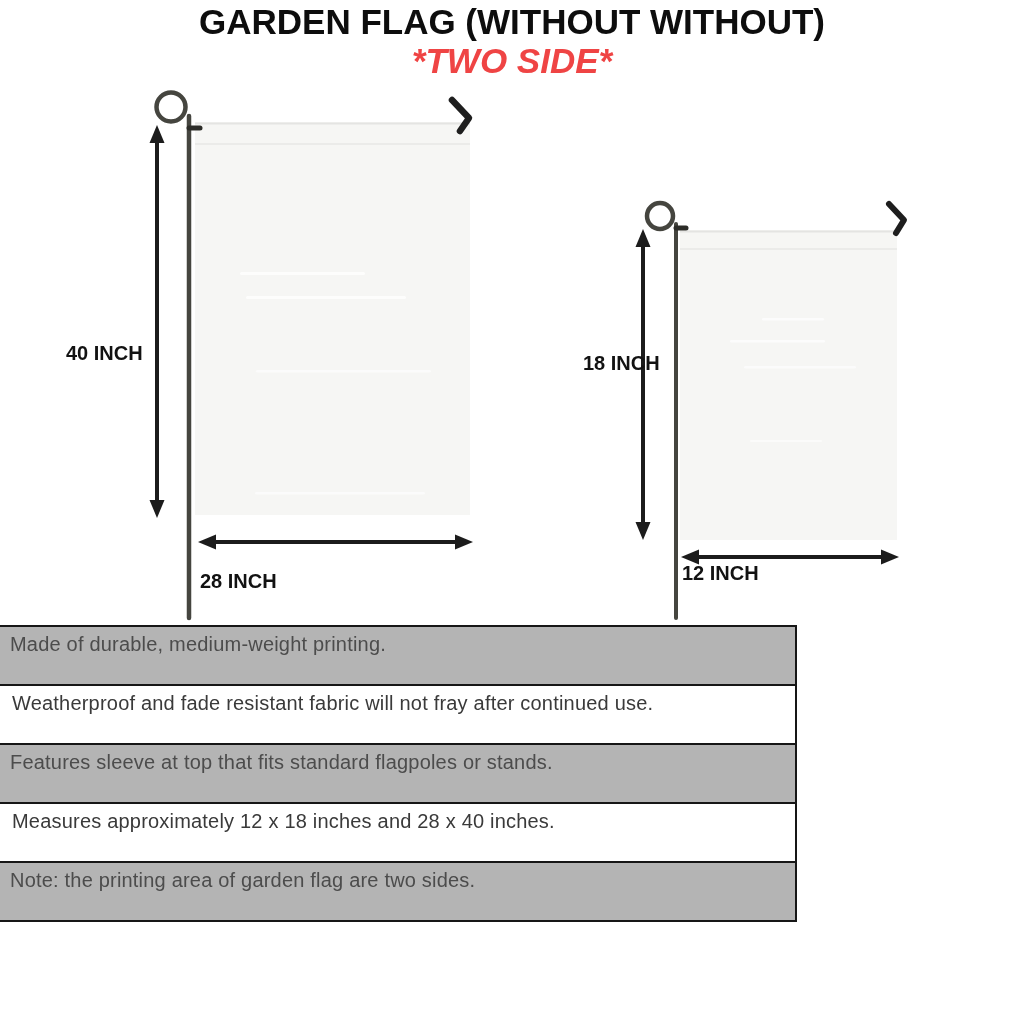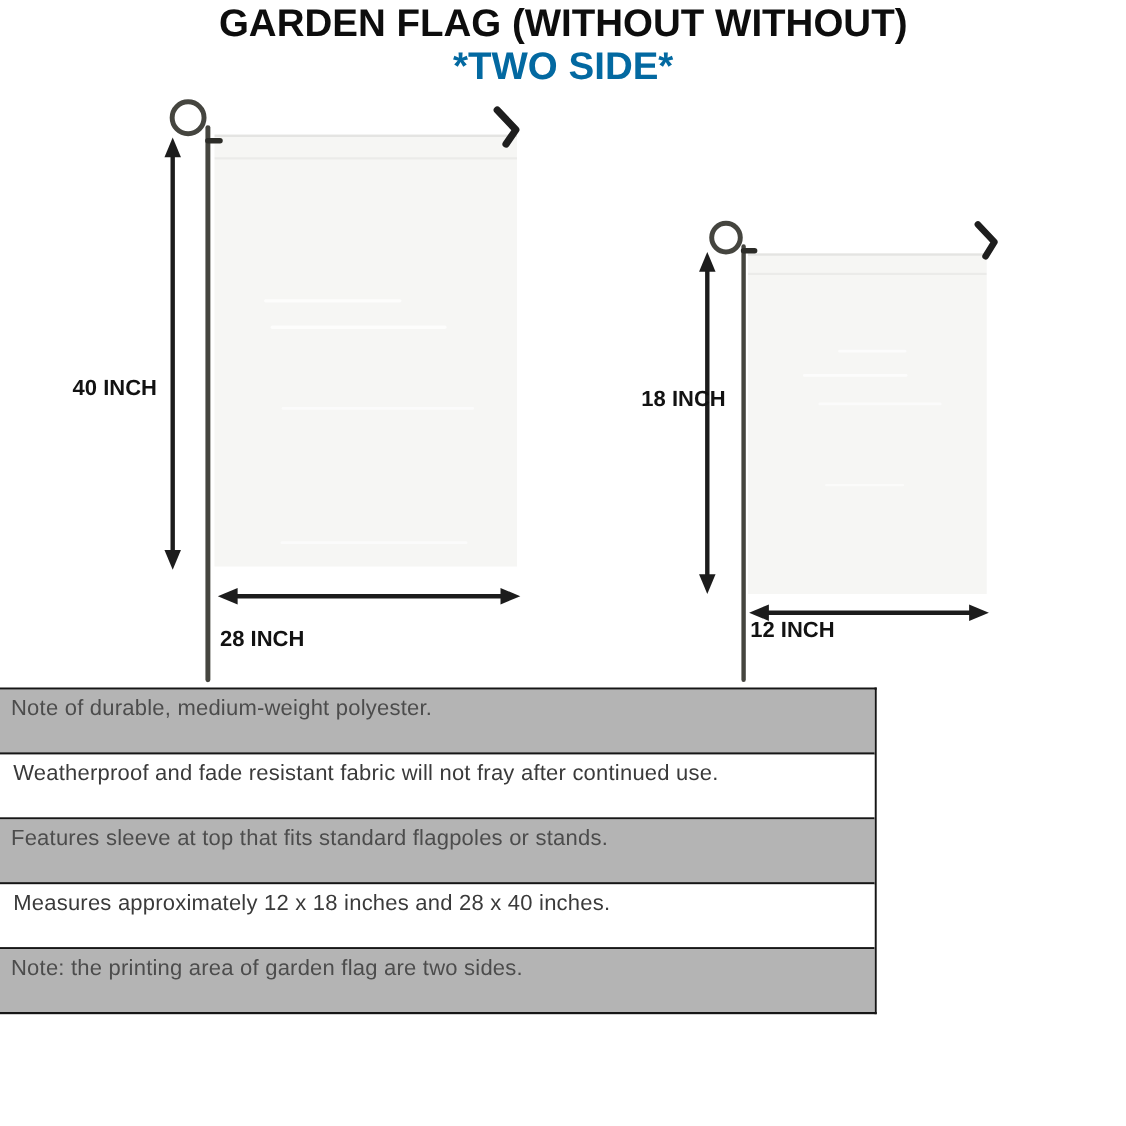--- a/index.html
+++ b/index.html
@@ -12,22 +12,22 @@
   }
   .page { position: absolute; inset: 0; }
 
   
   .title-wrap { position: absolute; top: 2px; left: 0; width: 100%; text-align: center; }
   .title-line1 {
     font-size: 35px; font-weight: 800; color: #0d0d0d;
     letter-spacing: 0px; line-height: 40px;
   }
   .title-line2 {
-    font-size: 35px; font-weight: 800; color: #0369a1;
-    letter-spacing: 0px; line-height: 38px;
+    font-size: 35px; font-weight: 800; color: #ef4444;
+    letter-spacing: 0px; line-height: 38px; font-style: italic;
   }
 
   
   .diagram { position: absolute; top: 0; left: 0; }
 
   .dim-label {
     position: absolute;
     font-size: 20px; font-weight: 700; color: #121212;
     white-space: nowrap;
   }
@@ -130,20 +130,20 @@
       </g>
     </g>
   </svg>
 
   <div class="dim-label lbl-40">40 INCH</div>
   <div class="dim-label lbl-28">28 INCH</div>
   <div class="dim-label lbl-18">18 INCH</div>
   <div class="dim-label lbl-12">12 INCH</div>
 
   <div class="features-table">
-    <div class="feature-row row-gray">Note of durable, medium-weight polyester.</div>
+    <div class="feature-row row-gray">Made of durable, medium-weight printing.</div>
     <div class="feature-row row-white">Weatherproof and fade resistant fabric will not fray after continued use.</div>
     <div class="feature-row row-gray">Features sleeve at top that fits standard flagpoles or stands.</div>
     <div class="feature-row row-white">Measures approximately 12 x 18 inches and 28 x 40 inches.</div>
     <div class="feature-row row-gray">Note: the printing area of garden flag are two sides.</div>
   </div>
 
 </div>
 
 </body></html>

